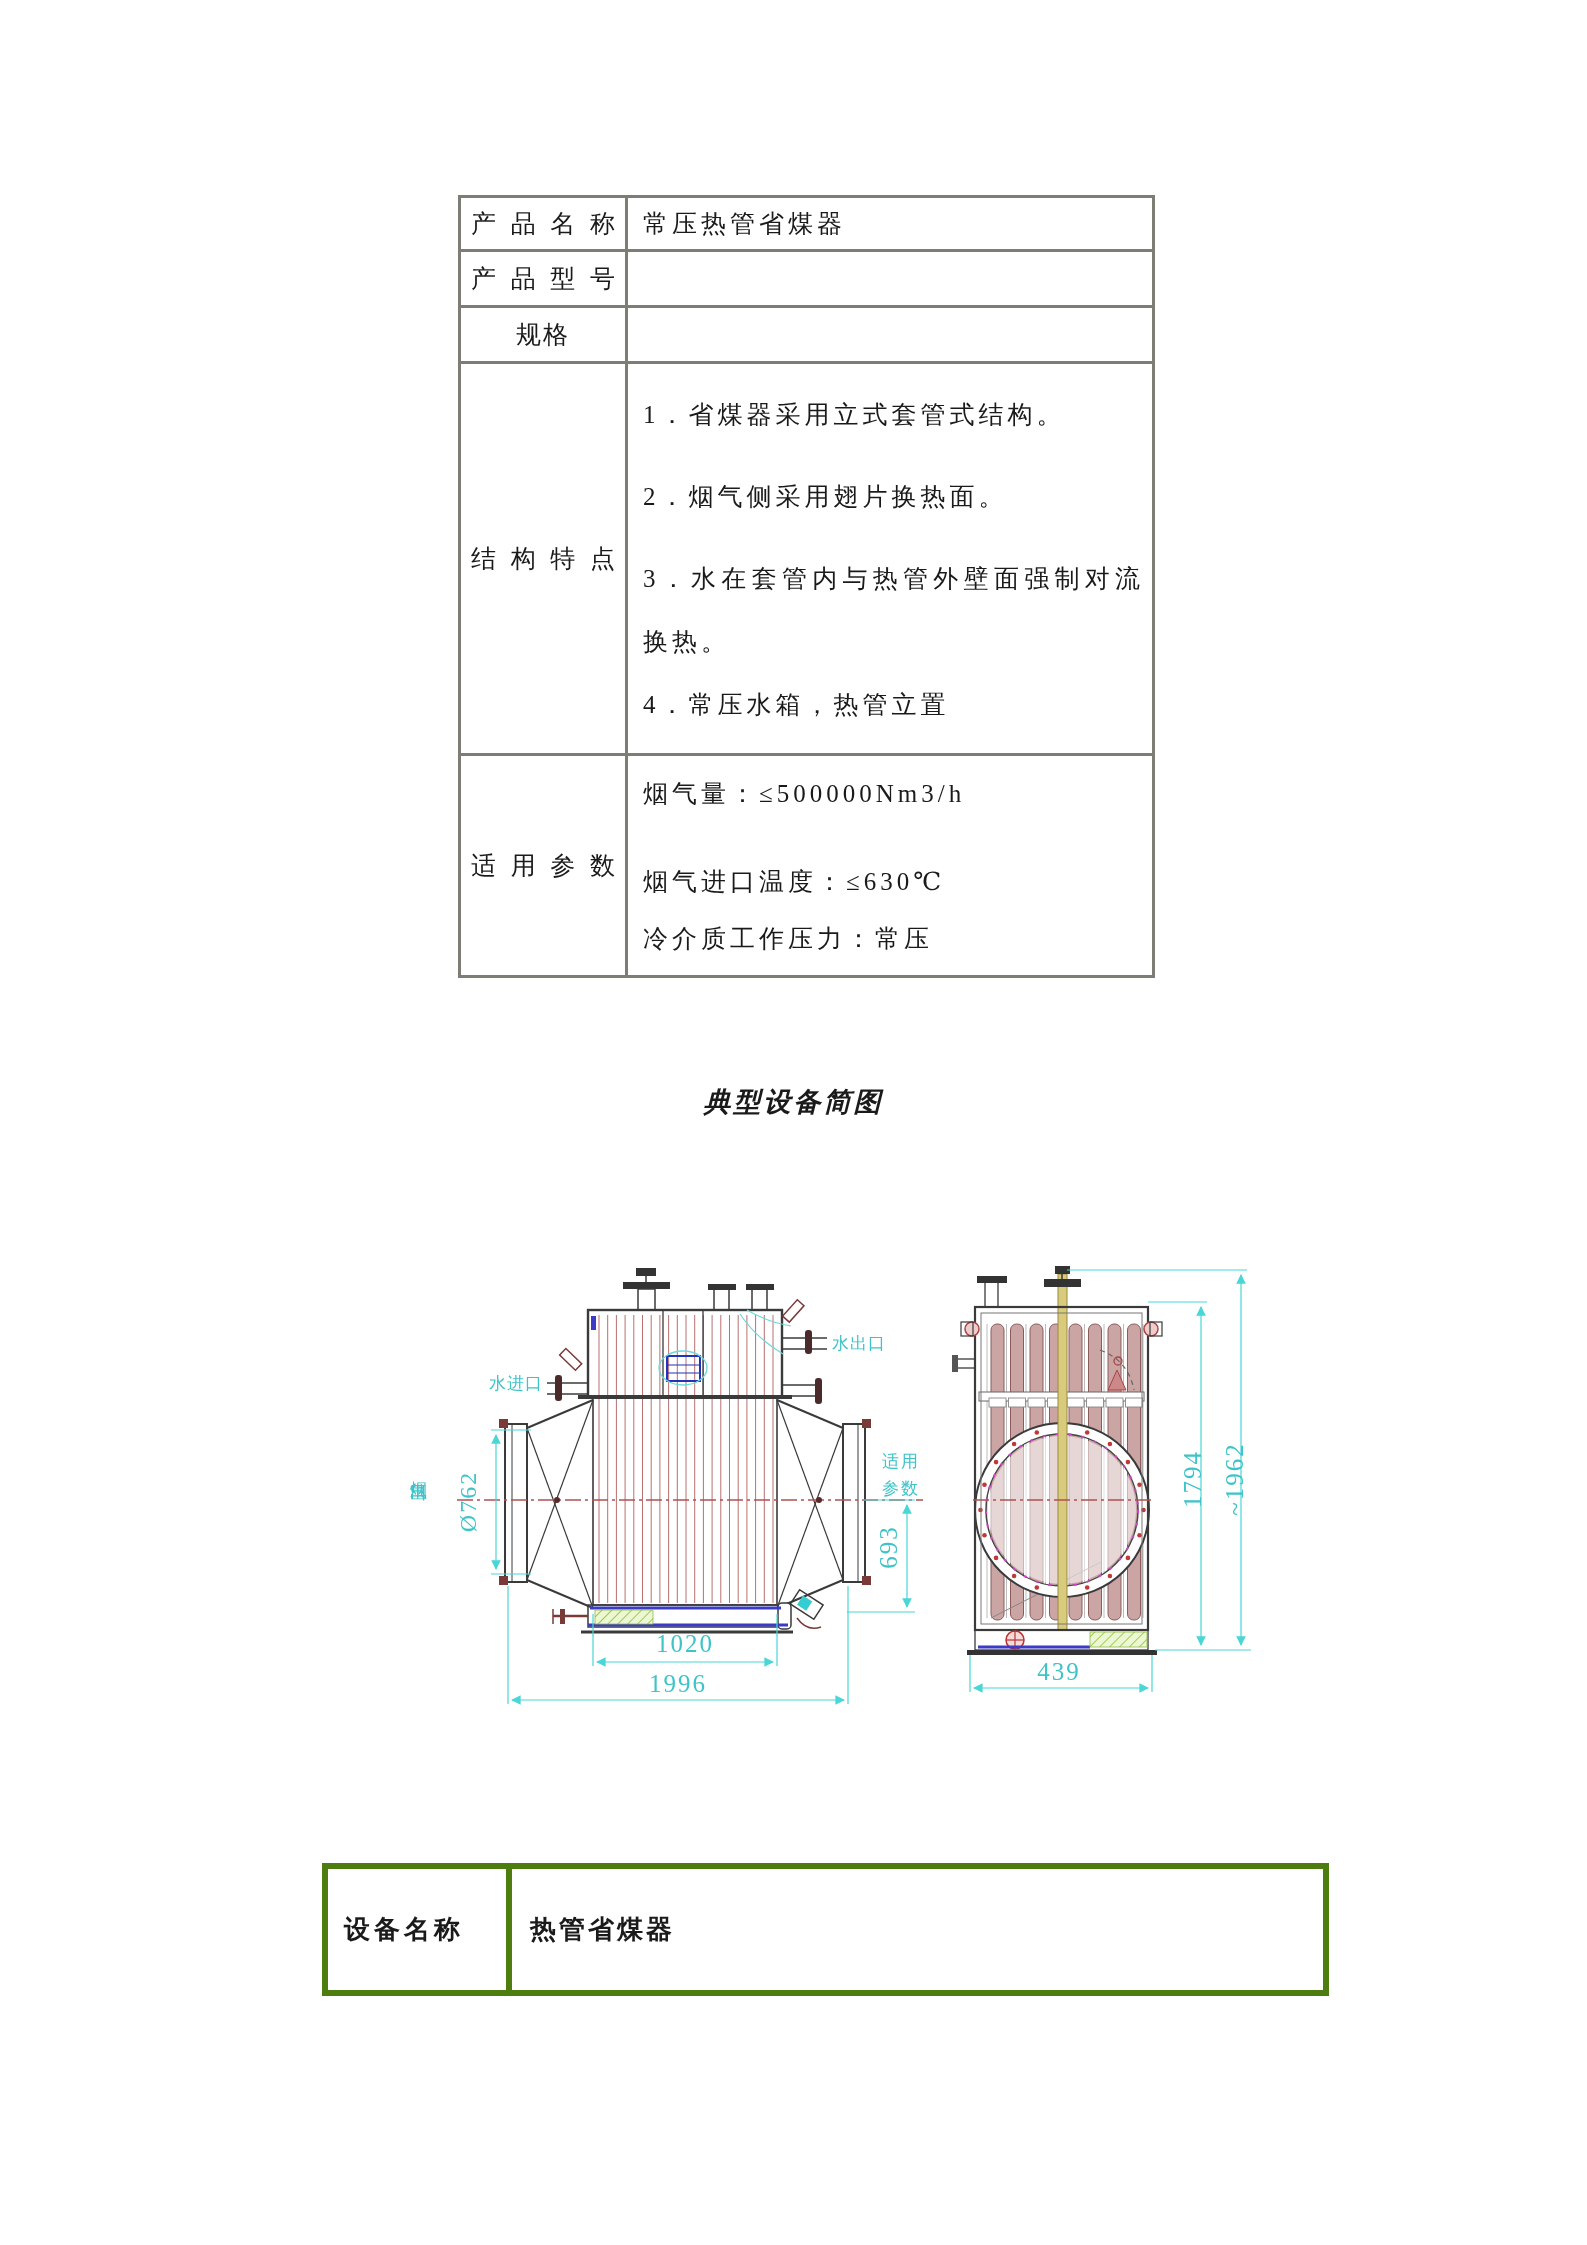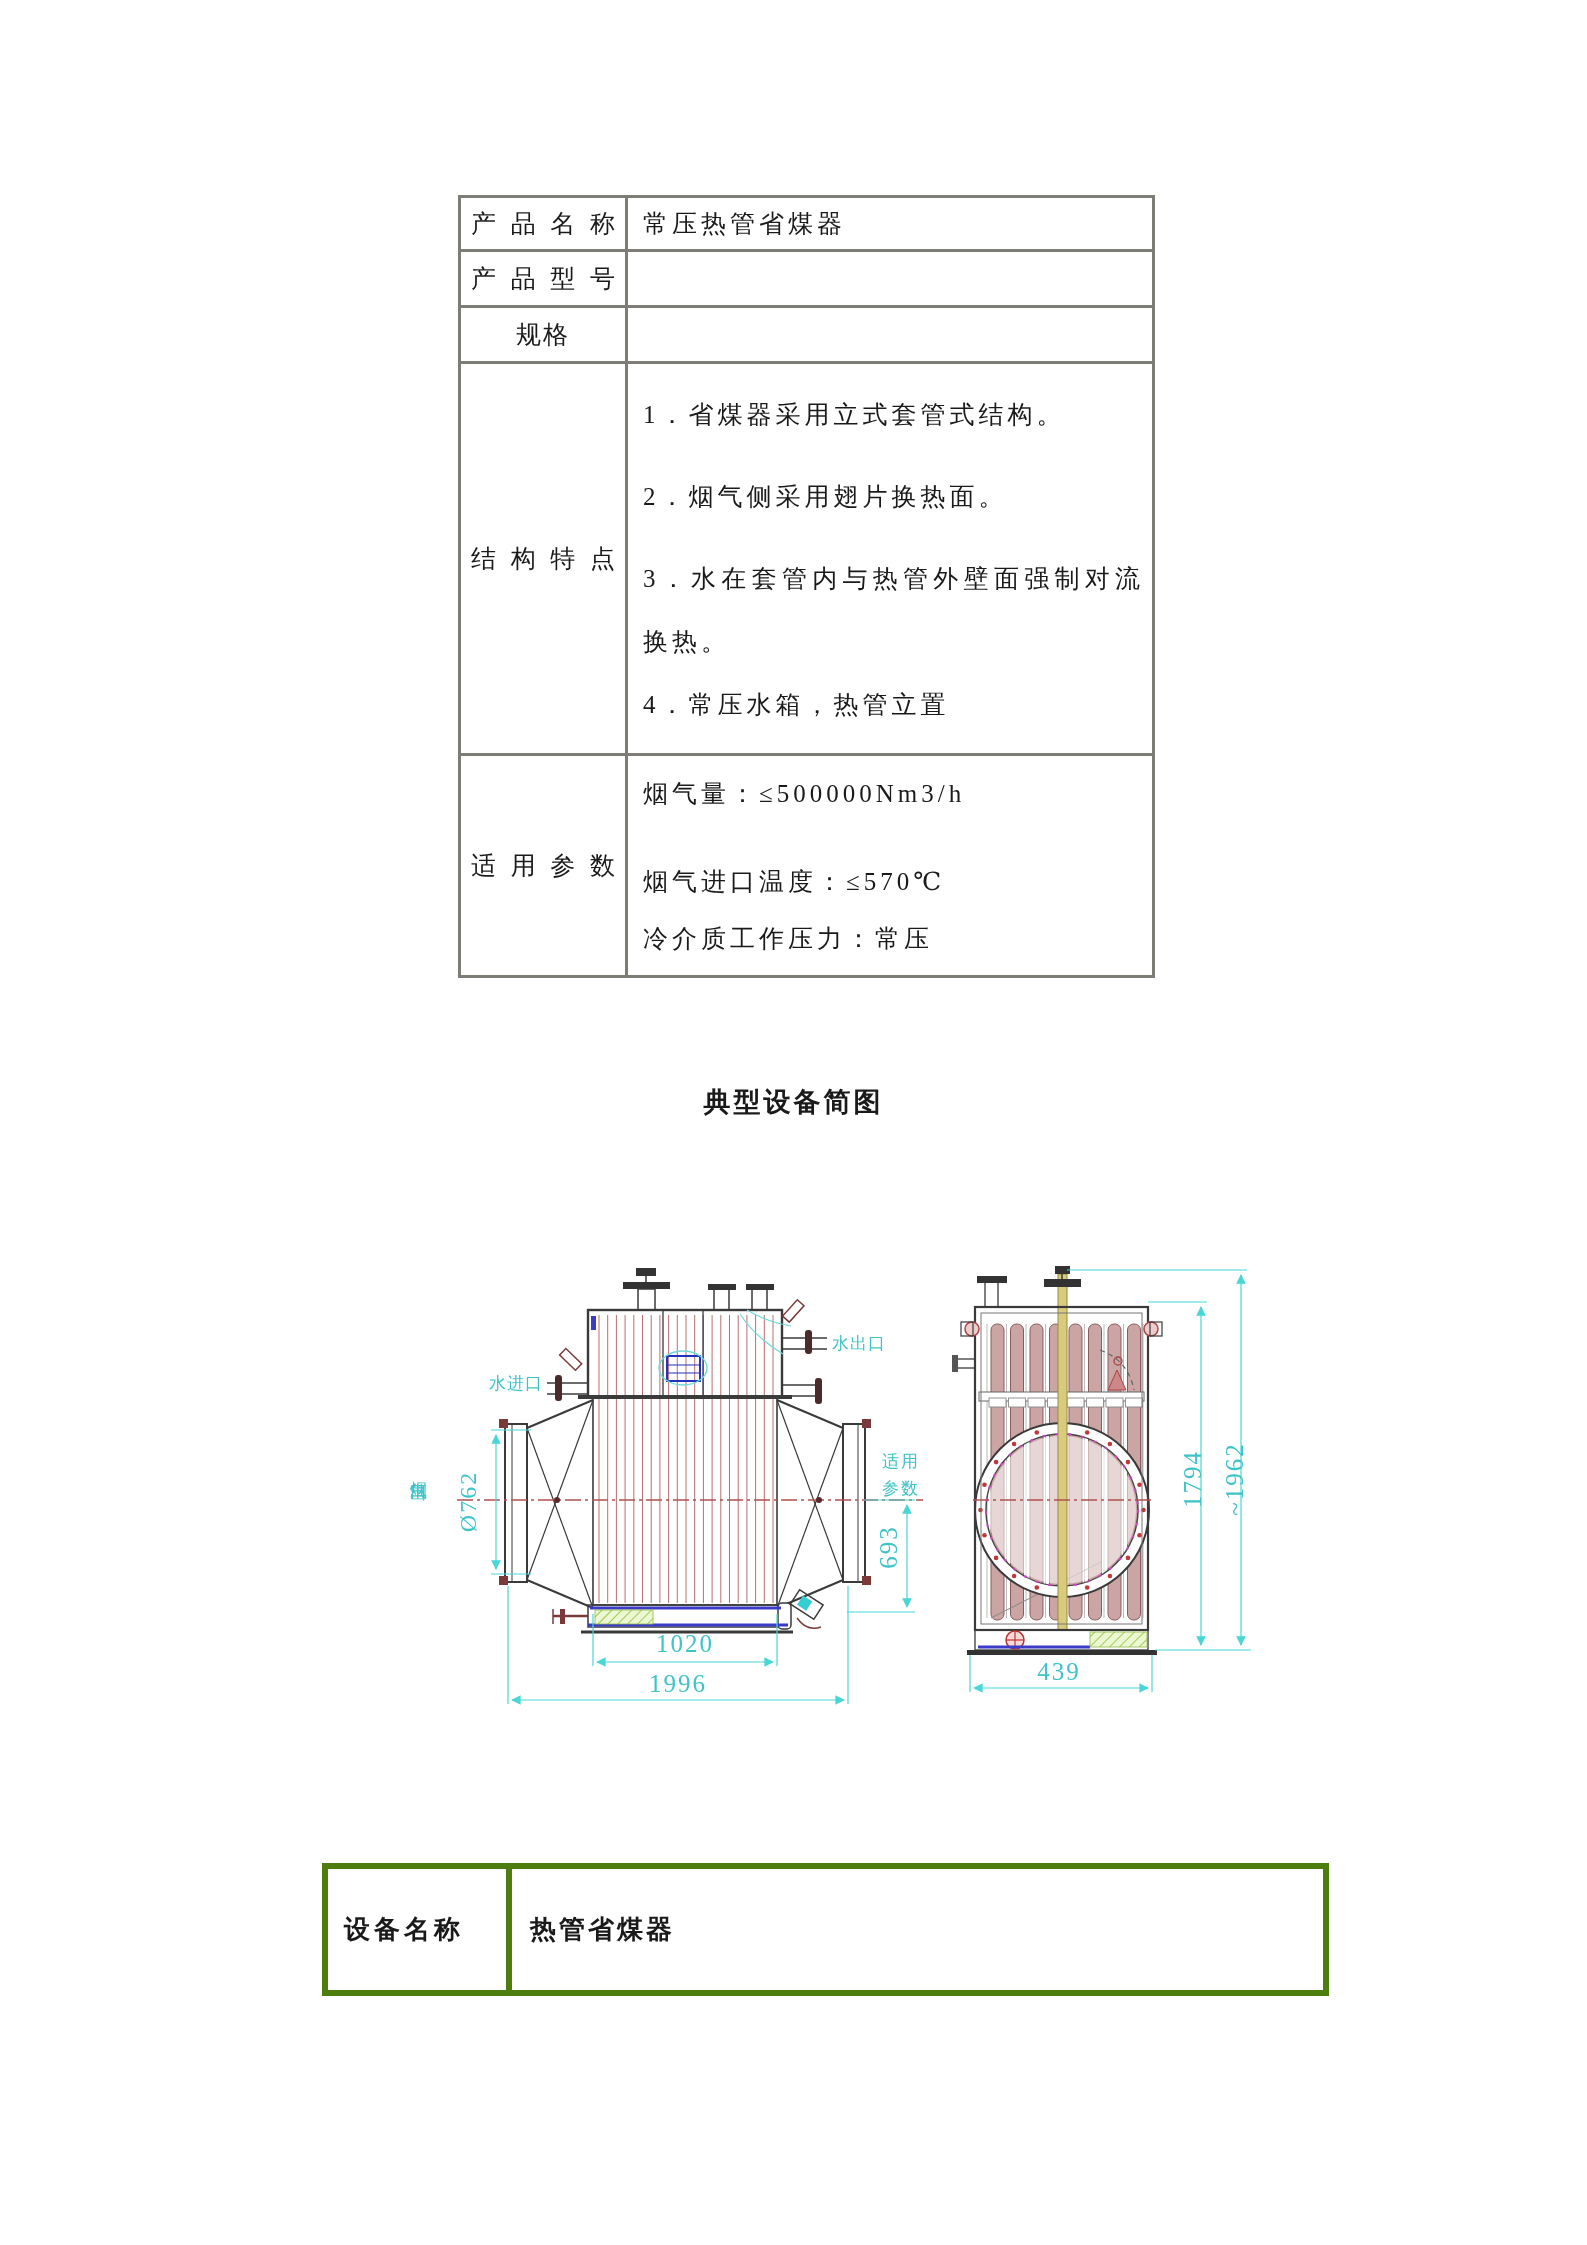--- a/index.html
+++ b/index.html
@@ -17,21 +17,21 @@
   tr.r4 td{height:387px;} tr.r5 td{height:219px;}
   td.val p{margin:0;}
   tr.r4 td.val{padding-top:2px;}
   tr.r4 td.val p{line-height:63px;margin-bottom:19px;}
   tr.r4 td.val p.np{margin-bottom:0;}
   tr.r5 td.val p{line-height:57px;}
   tr.r5 td.val p.g1{margin-bottom:31px;}
 
   
   .dtitle{position:absolute;left:0;top:1084px;width:1587px;text-align:center;
-          font-size:27px;font-weight:bold;letter-spacing:3px;}
+          font-size:27px;font-weight:bold;letter-spacing:3px;font-style:italic;}
 
   
   .diagram{position:absolute;left:395px;top:1262px;width:870px;height:450px;}
   .diagram svg{position:absolute;left:0;top:0;}
   .dlabel{position:absolute;color:#3ec3c9;font-size:17px;letter-spacing:1px;line-height:20px;white-space:nowrap;}
   .dnum{position:absolute;color:#3ec3c9;font-size:25px;letter-spacing:2px;text-align:center;white-space:nowrap;}
   .rot{transform:rotate(-90deg);transform-origin:center center;}
   .vert{writing-mode:vertical-rl;letter-spacing:2px;line-height:18px;white-space:normal;height:48px;}
   .wrap2{white-space:normal;width:44px;line-height:27px;letter-spacing:2px;}
 
@@ -66,21 +66,21 @@
         <p>1．省煤器采用立式套管式结构。</p>
         <p>2．烟气侧采用翅片换热面。</p>
         <p class="np">3．水在套管内与热管外壁面强制对流换热。</p>
         <p class="np">4．常压水箱，热管立置</p>
       </td>
     </tr>
     <tr class="r5">
       <td class="lbl just">适用参数</td>
       <td class="val">
         <p class="g1">烟气量：≤500000Nm3/h</p>
-        <p>烟气进口温度：≤570℃</p>
+        <p>烟气进口温度：≤630℃</p>
         <p>冷介质工作压力：常压</p>
       </td>
     </tr>
   </tbody>
     </table>
 
   <div class="dtitle">典型设备简图</div>
 
   <div class="diagram">
     <svg id="dwg" width="870" height="450" viewBox="0 0 870 450">

